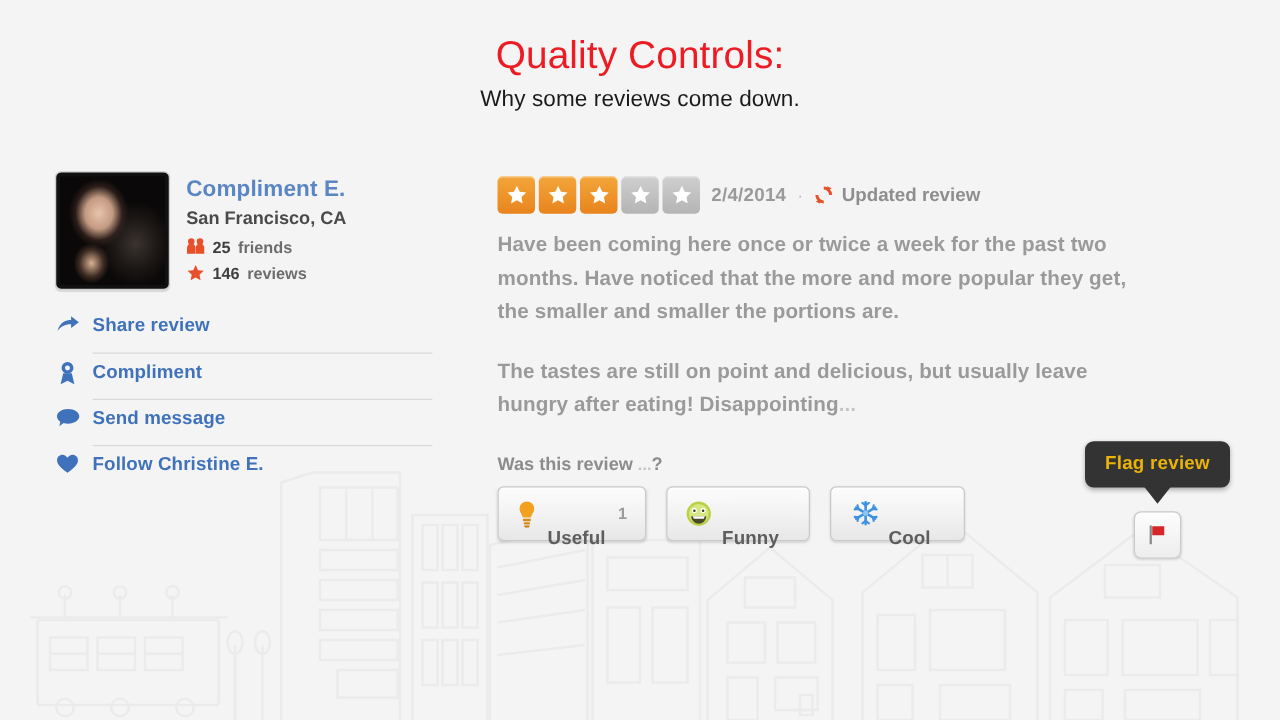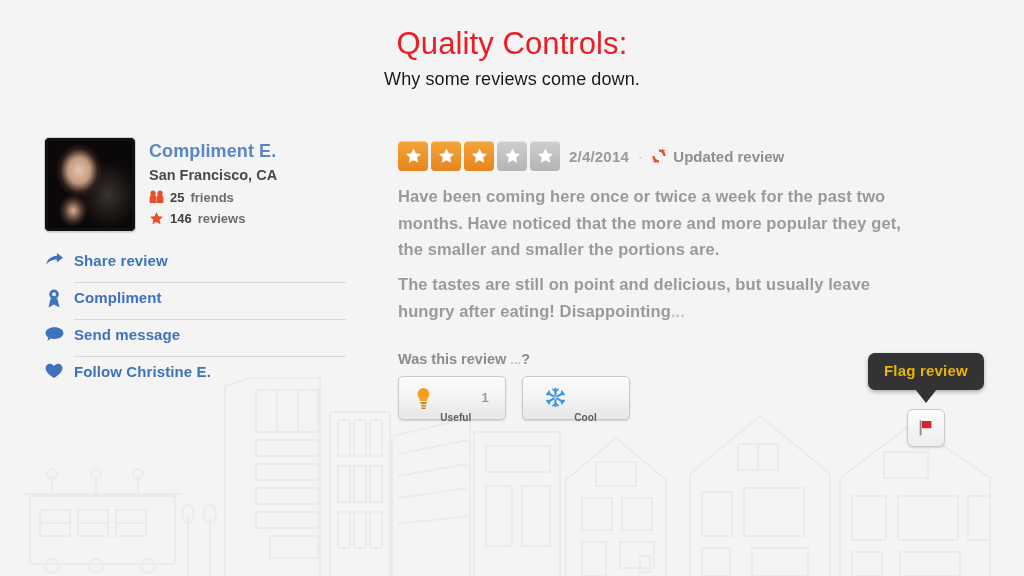--- a/index.html
+++ b/index.html
@@ -107,40 +107,40 @@
   #updated-wrap { display: flex; align-items: center; gap: 6px; }
   #updated-label {
     font-size: 15px; font-weight: bold; color: #8e8e8e;
   }
 
   .para {
     font-size: 16.5px; font-weight: bold; color: #9a9a9a;
     line-height: 1.62; letter-spacing: .1px;
   }
   #para1 { margin-top: 12px; width: 510px; }
-  #para2 { margin-top: 8px; width: 510px; }
+  #para2 { margin-top: 21px; width: 510px; }
   .ellip { color: #c4c4c4; }
 
   #was-this {
     margin-top: 26px;
     font-size: 14.5px; font-weight: bold; color: #8c8c8c;
   }
   #was-this .ellip { font-size: 13px; }
 
   #vote-row { display: flex; gap: 16px; margin-top: 9px; }
   .vote-btn {
     min-width: 108px; height: 44px;
     border: 1px solid #c9c9c9; border-radius: 5px;
     background: linear-gradient(#fcfcfc 0%, #f3f3f3 48%, #e7e7e7 100%);
     box-shadow: inset 0 1px 0 #fff, 0 1px 2px rgba(0,0,0,.14);
     display: flex; align-items: center; justify-content: center; gap: 8px;
     padding: 0 14px;
   }
   .vote-label {
-    font-size: 10px; font-weight: bold; color: #5d5d5d;
+    font-size: 15px; font-weight: bold; color: #5d5d5d;
     letter-spacing: .1px;
     margin-top: 40px;
   }
   .vote-count {
     font-size: 13px; font-weight: bold; color: #9b9b9b; margin-left: 2px;
   }
 
   
   #flag-area { position: absolute; left: 868px; top: 353px; }
   #flag-tooltip {
@@ -407,20 +407,34 @@
         <svg width="17" height="22" viewBox="0 0 18 24">
           <path d="M9 1.2 A6.4 6.4 0 0 1 15.4 7.6 C15.4 11 13 12.4 12.6 15.2 L5.4 15.2 C5 12.4 2.6 11 2.6 7.6 A6.4 6.4 0 0 1 9 1.2z" fill="#f2a01e"></path>
           <rect x="5.4" y="16.4" width="7.2" height="2.1" rx="1" fill="#d98a13"></rect>
           <rect x="6.2" y="19.4" width="5.6" height="2" rx="1" fill="#d98a13"></rect>
           <path d="M6.6 22.3 h4.8 a2.4 2.4 0 0 1 -4.8 0z" fill="#c77d10"></path>
         </svg>
         <span class="vote-label">Useful</span>
         <span class="vote-count">1</span>
       </div>
 
+      <div class="vote-btn">
+        <svg width="22" height="22" viewBox="0 0 24 24">
+          <circle cx="12" cy="12" r="10.6" fill="#b9cf46"></circle>
+          <circle cx="12" cy="12" r="8.6" fill="#d6e77e"></circle>
+          <ellipse cx="8.2" cy="9.2" rx="2.2" ry="2.4" fill="#fff"></ellipse>
+          <ellipse cx="15.8" cy="9.2" rx="2.2" ry="2.4" fill="#fff"></ellipse>
+          <circle cx="8.2" cy="9.4" r="1.1" fill="#3a3a20"></circle>
+          <circle cx="15.8" cy="9.4" r="1.1" fill="#3a3a20"></circle>
+          <path d="M5.4 14.2 h13.2 a6.6 6.6 0 0 1 -13.2 0z" fill="#4a4a28"></path>
+          <path d="M6.6 14.2 h10.8 a5.4 5.4 0 0 1 -1.2 2.1 h-8.4z" fill="#fff"></path>
+        </svg>
+        <span class="vote-label">Funny</span>
+        <span class="vote-count"></span>
+      </div>
 
       <div class="vote-btn">
         <svg width="21" height="21" viewBox="0 0 24 24">
           <g stroke="#3d93e0" stroke-width="2.4" stroke-linecap="round">
             <line x1="12" y1="2" x2="12" y2="22"></line>
             <line x1="3.3" y1="7" x2="20.7" y2="17"></line>
             <line x1="3.3" y1="17" x2="20.7" y2="7"></line>
           </g>
           <g stroke="#3d93e0" stroke-width="1.9" stroke-linecap="round">
             <line x1="12" y1="5" x2="9" y2="2.6"></line>

